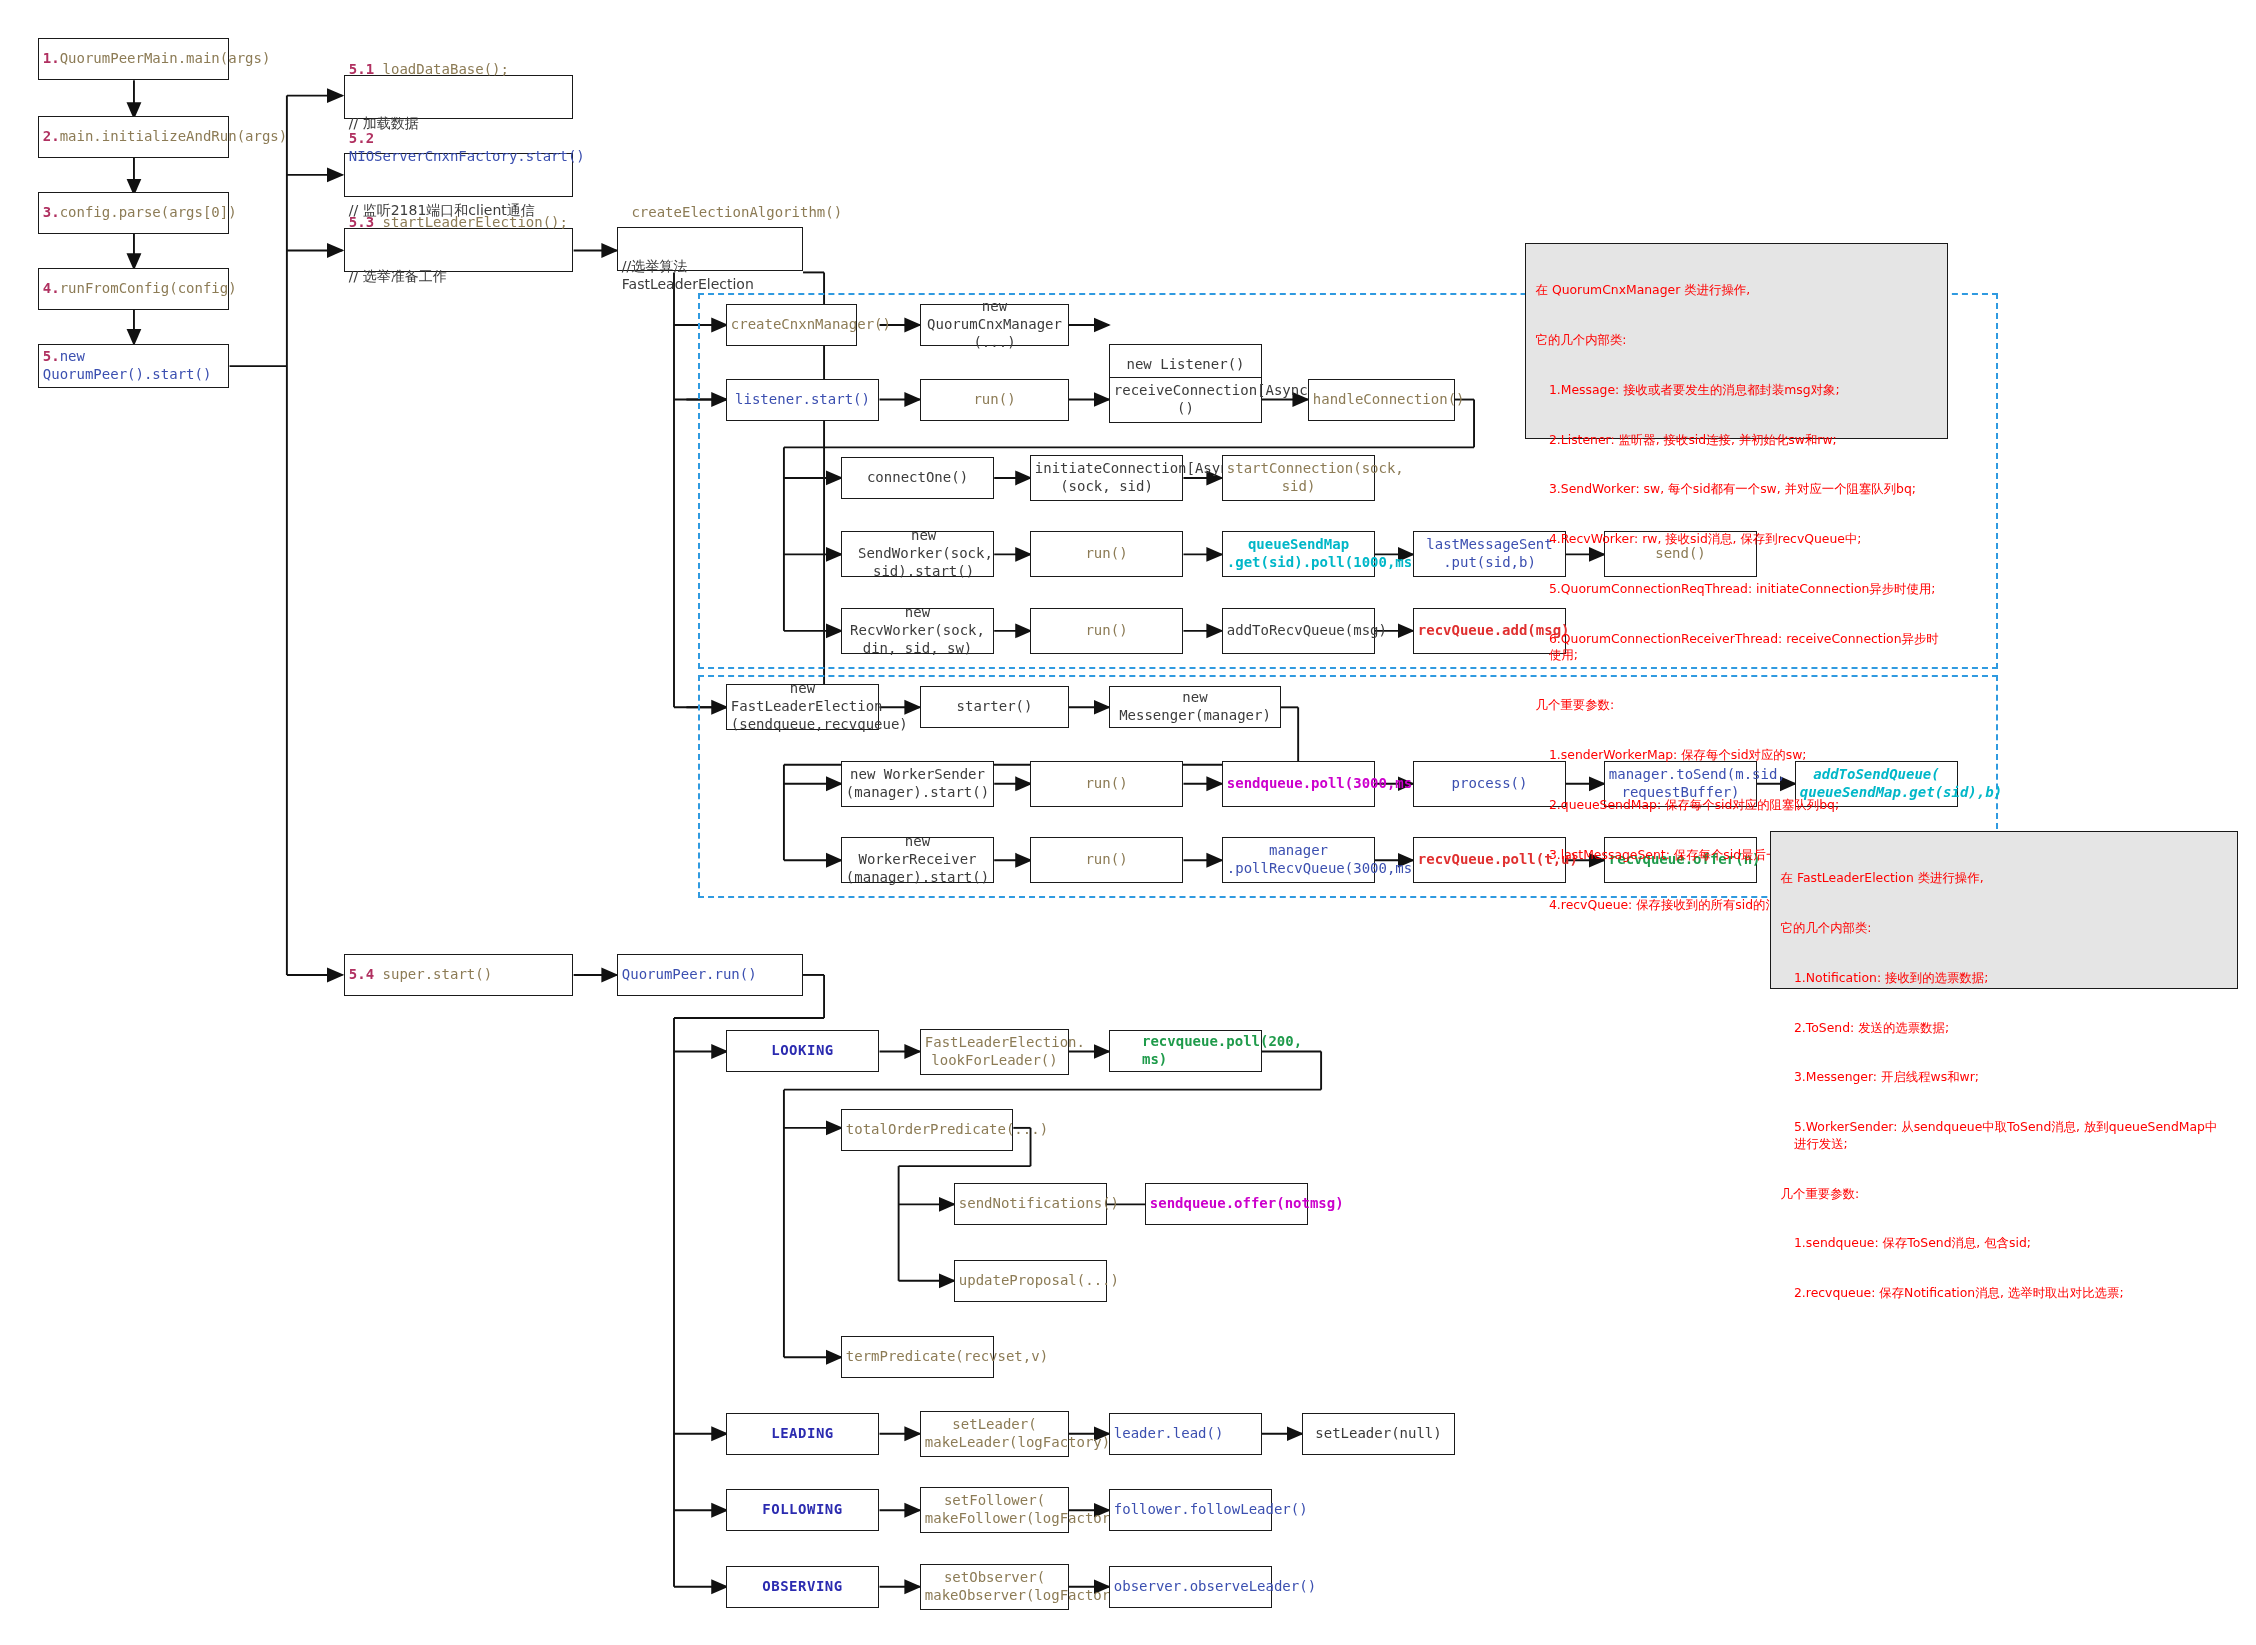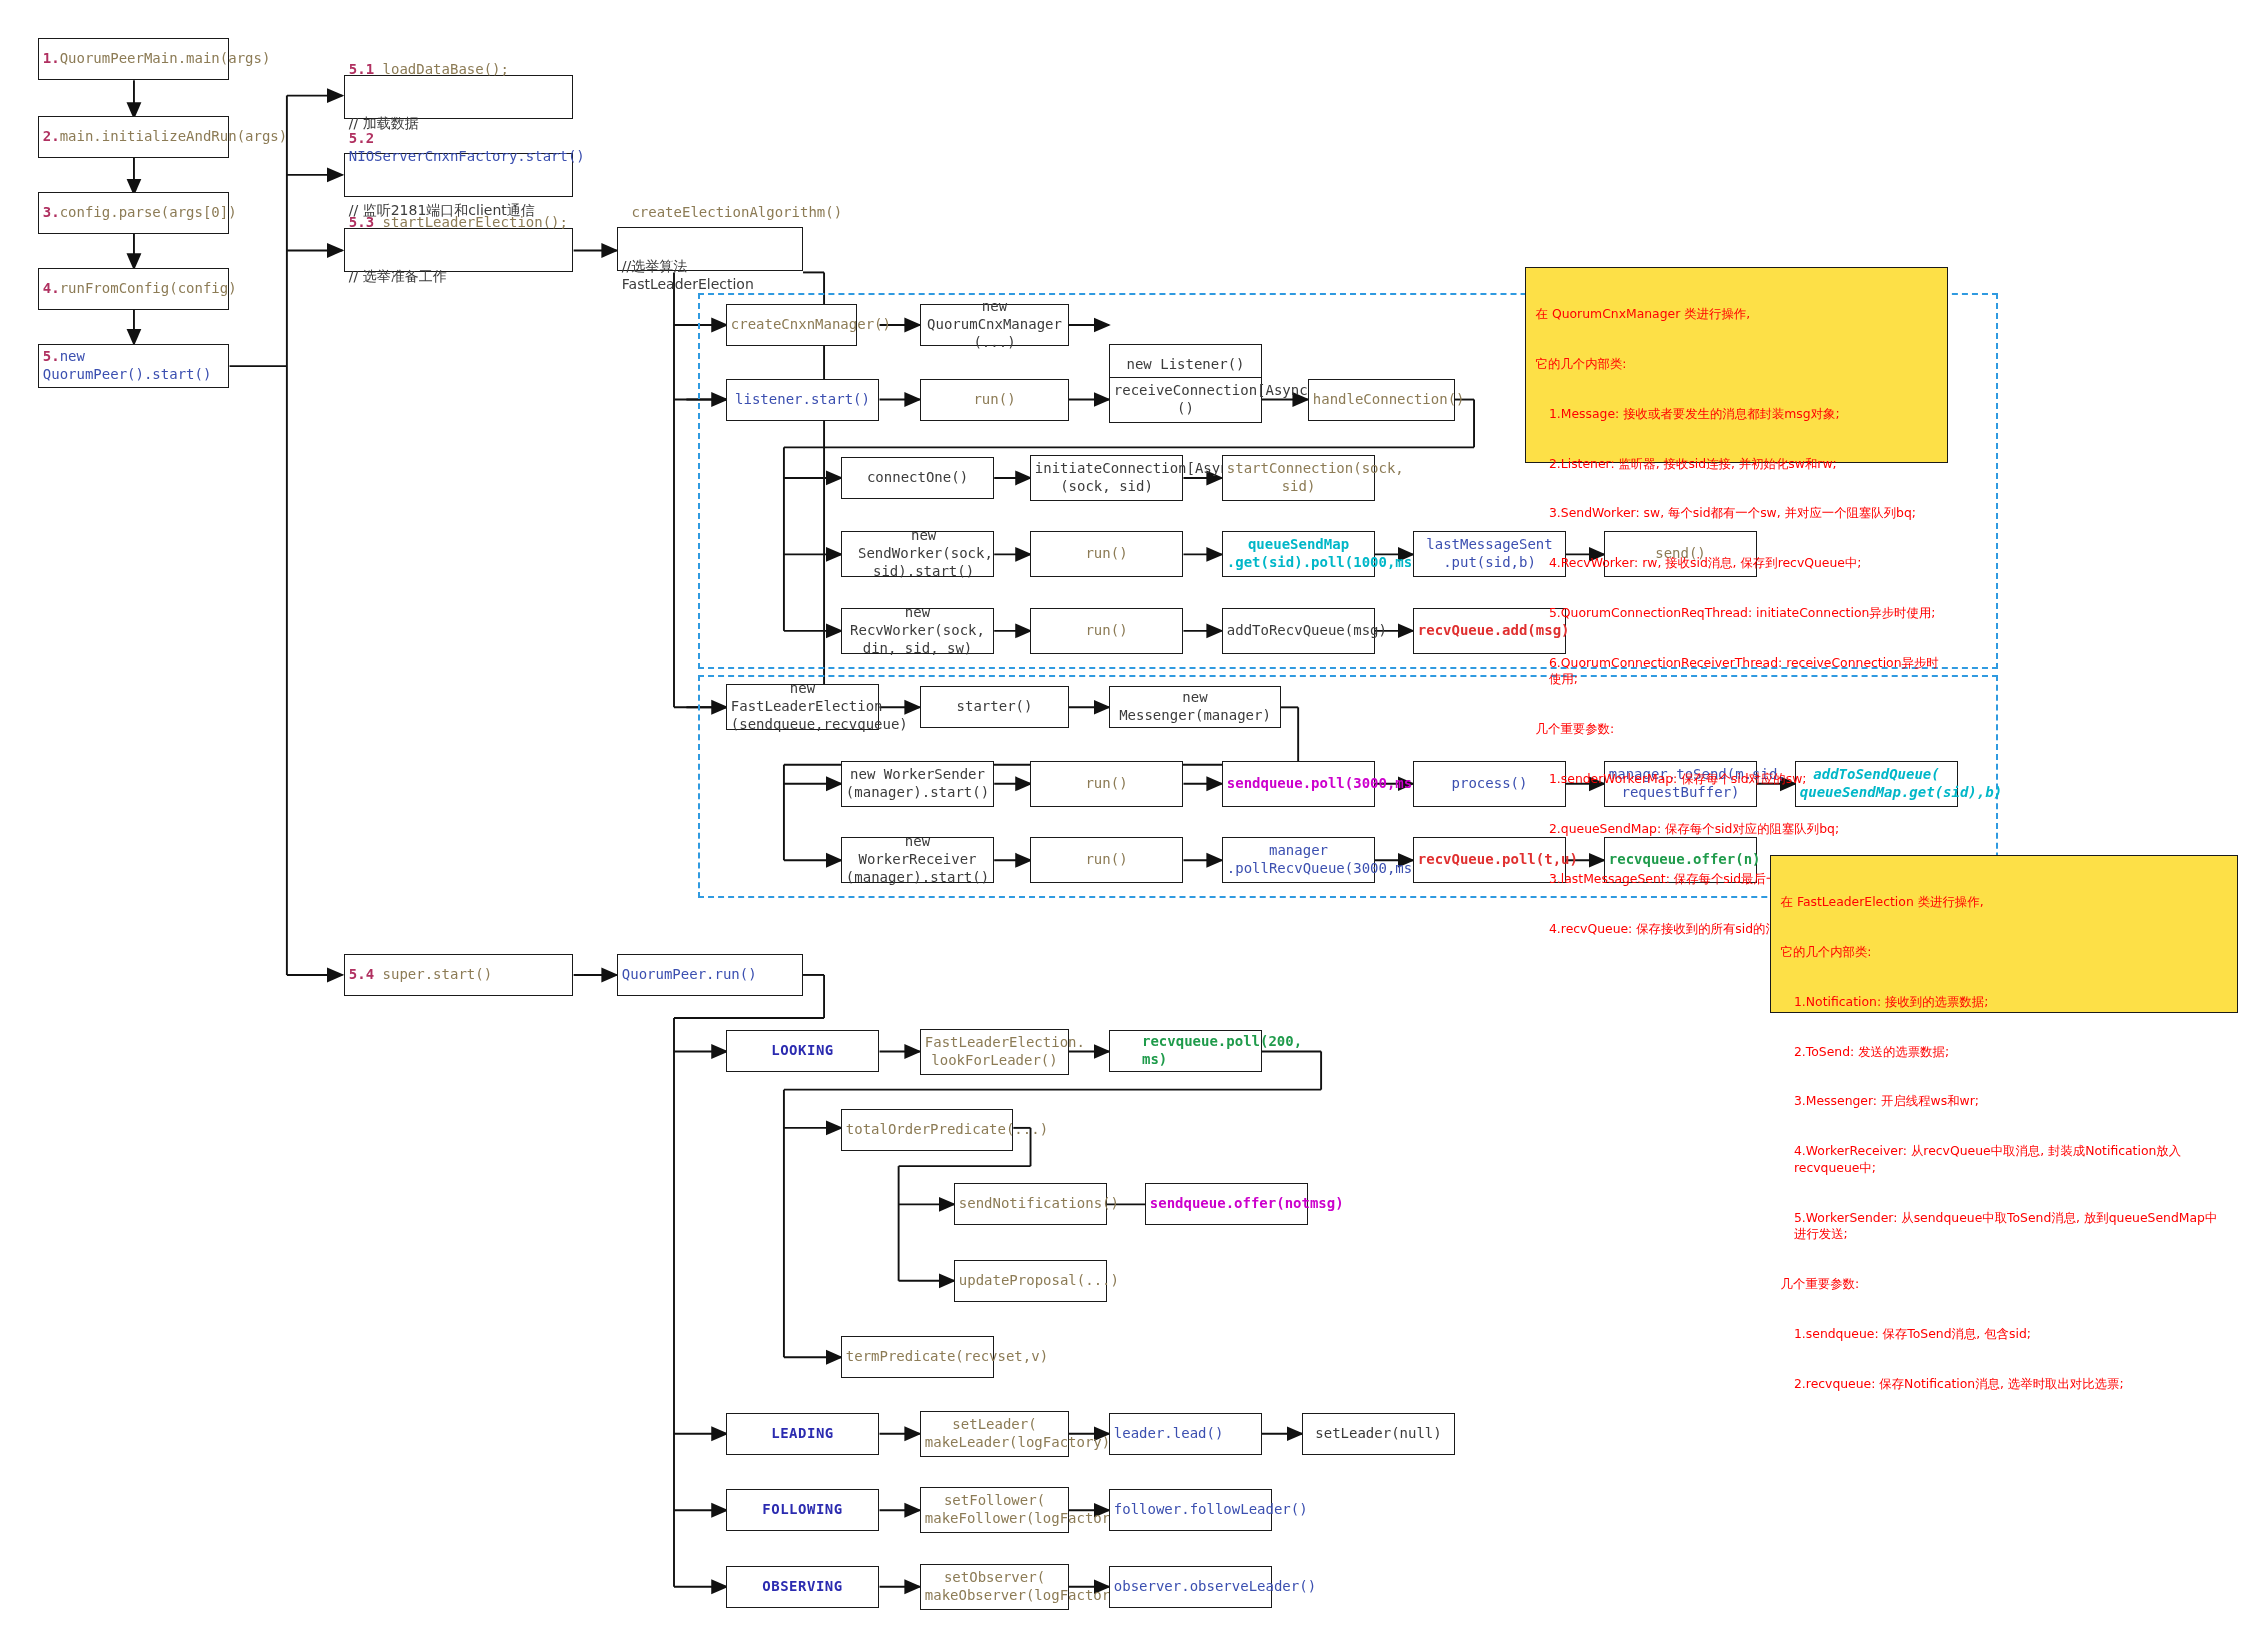--- a/index.html
+++ b/index.html
@@ -27,24 +27,24 @@
   .t-plain{color:#3b3b3b;}
   .t-green{color:#1f9b4b;font-weight:bold;}
   .t-cyan{color:#00b7c8;font-weight:bold;}
   .t-magenta{color:#cc00cc;font-weight:bold;}
   .t-redid{color:#e03030;font-weight:bold;}
   .t-state{color:#2b2bb0;font-weight:bold;letter-spacing:0.5px;}
   .t-cn{font-family:"DejaVu Sans","Liberation Sans",sans-serif;}
 
   .note{
     position:absolute;box-sizing:border-box;
-    border:1.3px solid #1a1a1a;background:#fde047;
+    border:1.3px solid #1a1a1a;background:#e5e5e5;
     font-family:"DejaVu Sans","Liberation Sans",sans-serif;
     font-size:12.4px;line-height:1.34;color:#ff0000;
-    padding:4.8px 7.6px 4.8px 9.6px;white-space:pre-wrap;margin-top:24px;
+    padding:4.8px 7.6px 4.8px 9.6px;white-space:pre-wrap;
   }
   .note .ind{display:block;padding-left:13.4px;}
   .note .hd{display:block;}
 
   .dashgroup{
     position:absolute;box-sizing:border-box;
     border:2.9px dashed #2f9ae0;background:transparent;
   }
 </style>
 </head>
@@ -465,21 +465,20 @@
     <span class="ind">3.lastMessageSent: 保存每个sid最后一次发生的消息;</span>
     <span class="ind">4.recvQueue: 保存接收到的所有sid的消息;</span>
   </div>
 
   <div class="note" style="left:1770px;top:831px;width:468px;height:158px;">
     <span class="hd">在 FastLeaderElection 类进行操作,</span>
     <span class="hd">它的几个内部类:</span>
     <span class="ind">1.Notification: 接收到的选票数据;</span>
     <span class="ind">2.ToSend: 发送的选票数据;</span>
     <span class="ind">3.Messenger: 开启线程ws和wr;</span>
-    <span class="ind">4.WorkerReceiver: 从recvQueue中取消息, 封装成Notification放入recvqueue中;</span>
     <span class="ind">5.WorkerSender: 从sendqueue中取ToSend消息, 放到queueSendMap中进行发送;</span>
     <span class="hd">几个重要参数:</span>
     <span class="ind">1.sendqueue: 保存ToSend消息, 包含sid;</span>
     <span class="ind">2.recvqueue: 保存Notification消息, 选举时取出对比选票;</span>
   </div>
 
 </div>
 
 
 </body></html>

